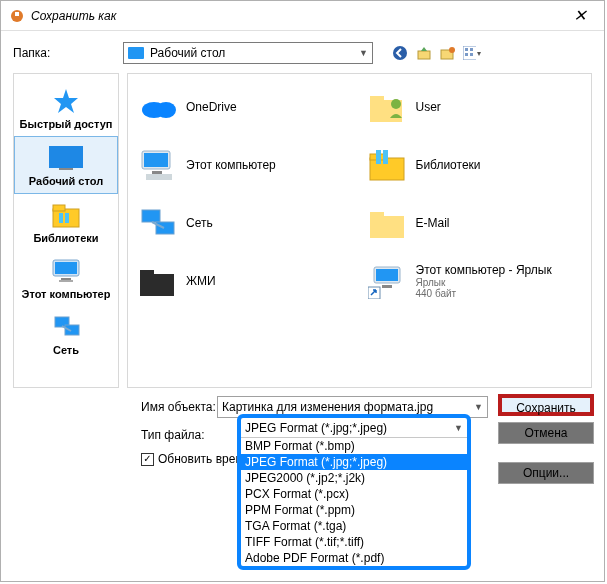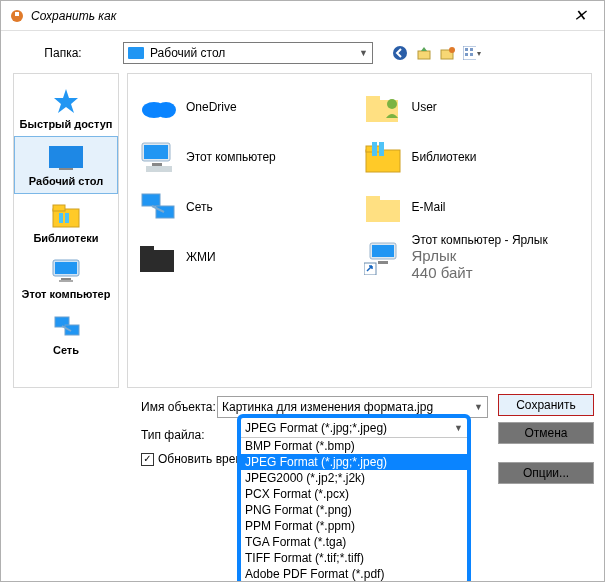--- a/index.html
+++ b/index.html
@@ -2,47 +2,47 @@
 <html><head>
 <meta charset="utf-8">
 <style>
   * { box-sizing: border-box; margin: 0; padding: 0; }
   body { font-family: "Segoe UI", Tahoma, sans-serif; font-size: 12px; background: #fff; width: 605px; height: 582px; border: 1px solid #b0b0b0; overflow: hidden; position: relative; }
   .titlebar { display: flex; align-items: center; height: 30px; padding: 0 4px; border-bottom: 1px solid #e0e0e0; font-style: italic; }
   .titlebar .app-icon { width: 16px; height: 16px; margin: 0 6px 0 4px; }
   .titlebar .title { flex: 1; }
   .titlebar .close { width: 40px; height: 28px; text-align: center; line-height: 28px; font-size: 16px; font-family: Arial; }
   .folder-row { display: flex; align-items: center; height: 28px; margin: 8px 0 6px 0; padding: 0 12px; }
-  .folder-row .lbl { width: 110px; text-align: center; padding-right: 10px; }
+  .folder-row .lbl { width: 110px; text-align: left; padding-right: 10px; }
   .folder-combo { display: flex; align-items: center; width: 250px; height: 22px; border: 1px solid #7a7a7a; background: #fff; padding: 0 4px; }
   .folder-combo .desk-ico { width: 16px; height: 12px; background: #2196f3; border-radius: 1px; margin-right: 6px; }
   .folder-combo .txt { flex:1; }
   .folder-combo .chev { font-size: 9px; color:#555; }
   .toolbar-icons { display:flex; gap:6px; margin-left:18px; align-items:center; }
   .tb-ico { width:18px; height:18px; display:flex; align-items:center; justify-content:center; }
   .body-row { display:flex; height:315px; padding:0 12px; }
   .places { width:106px; border:1px solid #d8d8d8; display:flex; flex-direction:column; align-items:center; padding-top:6px;font-weight:bold; }
   .place { width:100%; text-align:center; padding:6px 2px 6px; font-size:11px; }
   .place.selected { background:#e5f1fb; border:1px solid #7bb7e7; }
   .place .pi { height:30px; display:flex; align-items:center; justify-content:center; margin-bottom:2px; }
   .file-area { flex:1; border:1px solid #d8d8d8; margin-left:8px; padding:8px 6px; position:relative; }
-  .grid { display:grid; grid-template-columns: 1fr 1fr; gap:0; }
+  .grid { display:grid; grid-template-columns: 1fr 1fr; gap:8px; }
   .item { display:flex; align-items:center; height:50px; padding:2px; }
   .item .ic { width:44px; height:44px; display:flex; align-items:center; justify-content:center; margin-right:6px; }
   .item .lbls { display:flex; flex-direction:column; }
-  .item .sub { color:#6d6d6d; font-size:15px; }
+  .item .sub { color:#6d6d6d; font-size:10px; }
   .bottom { padding:6px 10px 10px; }
   .frow { display:flex; align-items:center; height:26px; margin-bottom:2px; }
   .frow .flbl { width:206px; text-align:left; padding-left:130px; }
   .frow .fld { flex:1; }
   .combo2 { display:flex; align-items:center; height:22px; border:1px solid #a0a0a0; padding:0 4px; background:#fff; }
   .combo2 .chev { font-size:9px; color:#555; }
   .btncol { width:96px; display:flex; flex-direction:column; gap:6px; margin-left:10px; }
   .btn { height:22px; border:1px solid #a0a0a0; background:#737373; text-align:center; line-height:20px; cursor:default; }
-  .btn.primary { border:1px solid #b91c1c; background:#e5f1fb; }
+  .btn.primary { border:4px solid #b91c1c; background:#e5f1fb; }
   .chkrow { padding-left:130px; display:flex; align-items:center; gap:4px; margin-top:4px; }
   .chkbox { width:13px; height:13px; border:1px solid #333; display:flex; align-items:center; justify-content:center; font-size:10px; line-height:1; }
   
   .dropdown-open { position:absolute; left:236px; top:413px; width:234px; border:4px solid #0a84ff; border-radius:6px; background:#fff; z-index:10; }
   .dropdown-open .sel-top { height:20px; display:flex; align-items:center; padding:0 4px; border-bottom:1px solid #c8c8c8; }
   .dropdown-open .sel-top .chev { margin-left:auto; font-size:9px; color:#555; }
   .dropdown-open .opt { height:16px; line-height:16px; padding:0 4px; white-space:nowrap; }
   .dropdown-open .opt.sel { background:#0a84ff; color:#fff; }
   
   svg { display:block; }
@@ -277,18 +277,17 @@
 
 <div class="dropdown-open">
   <div class="sel-top">
     <span>JPEG Format (*.jpg;*.jpeg)</span>
     <span class="chev">▼</span>
   </div>
   <div class="opt">BMP Format (*.bmp)</div>
   <div class="opt sel">JPEG Format (*.jpg;*.jpeg)</div>
   <div class="opt">JPEG2000 (*.jp2;*.j2k)</div>
   <div class="opt">PCX Format (*.pcx)</div>
-  <div class="opt">PNG Format (*.png)</div>
   <div class="opt">PPM Format (*.ppm)</div>
   <div class="opt">TGA Format (*.tga)</div>
   <div class="opt">TIFF Format (*.tif;*.tiff)</div>
   <div class="opt">Adobe PDF Format (*.pdf)</div>
 </div>
 
 </body></html>

